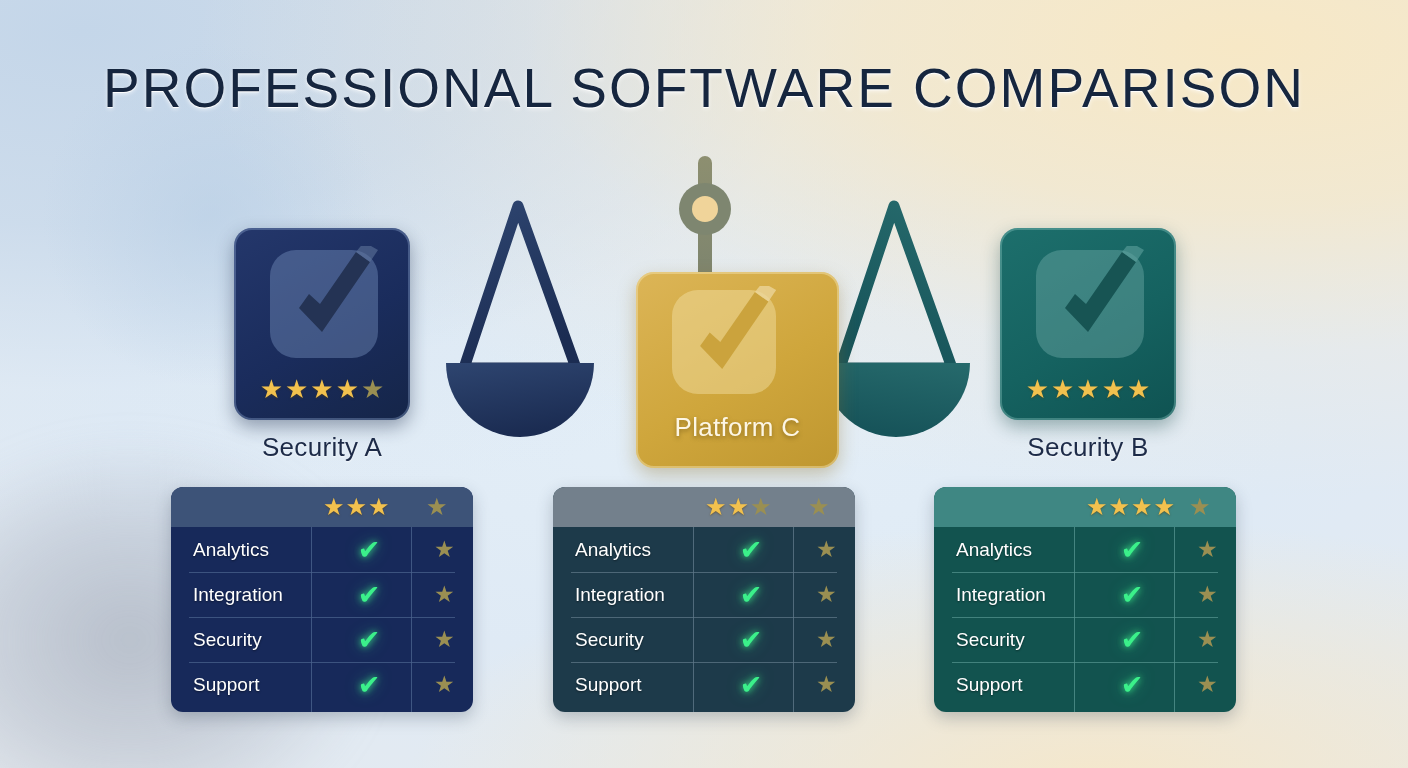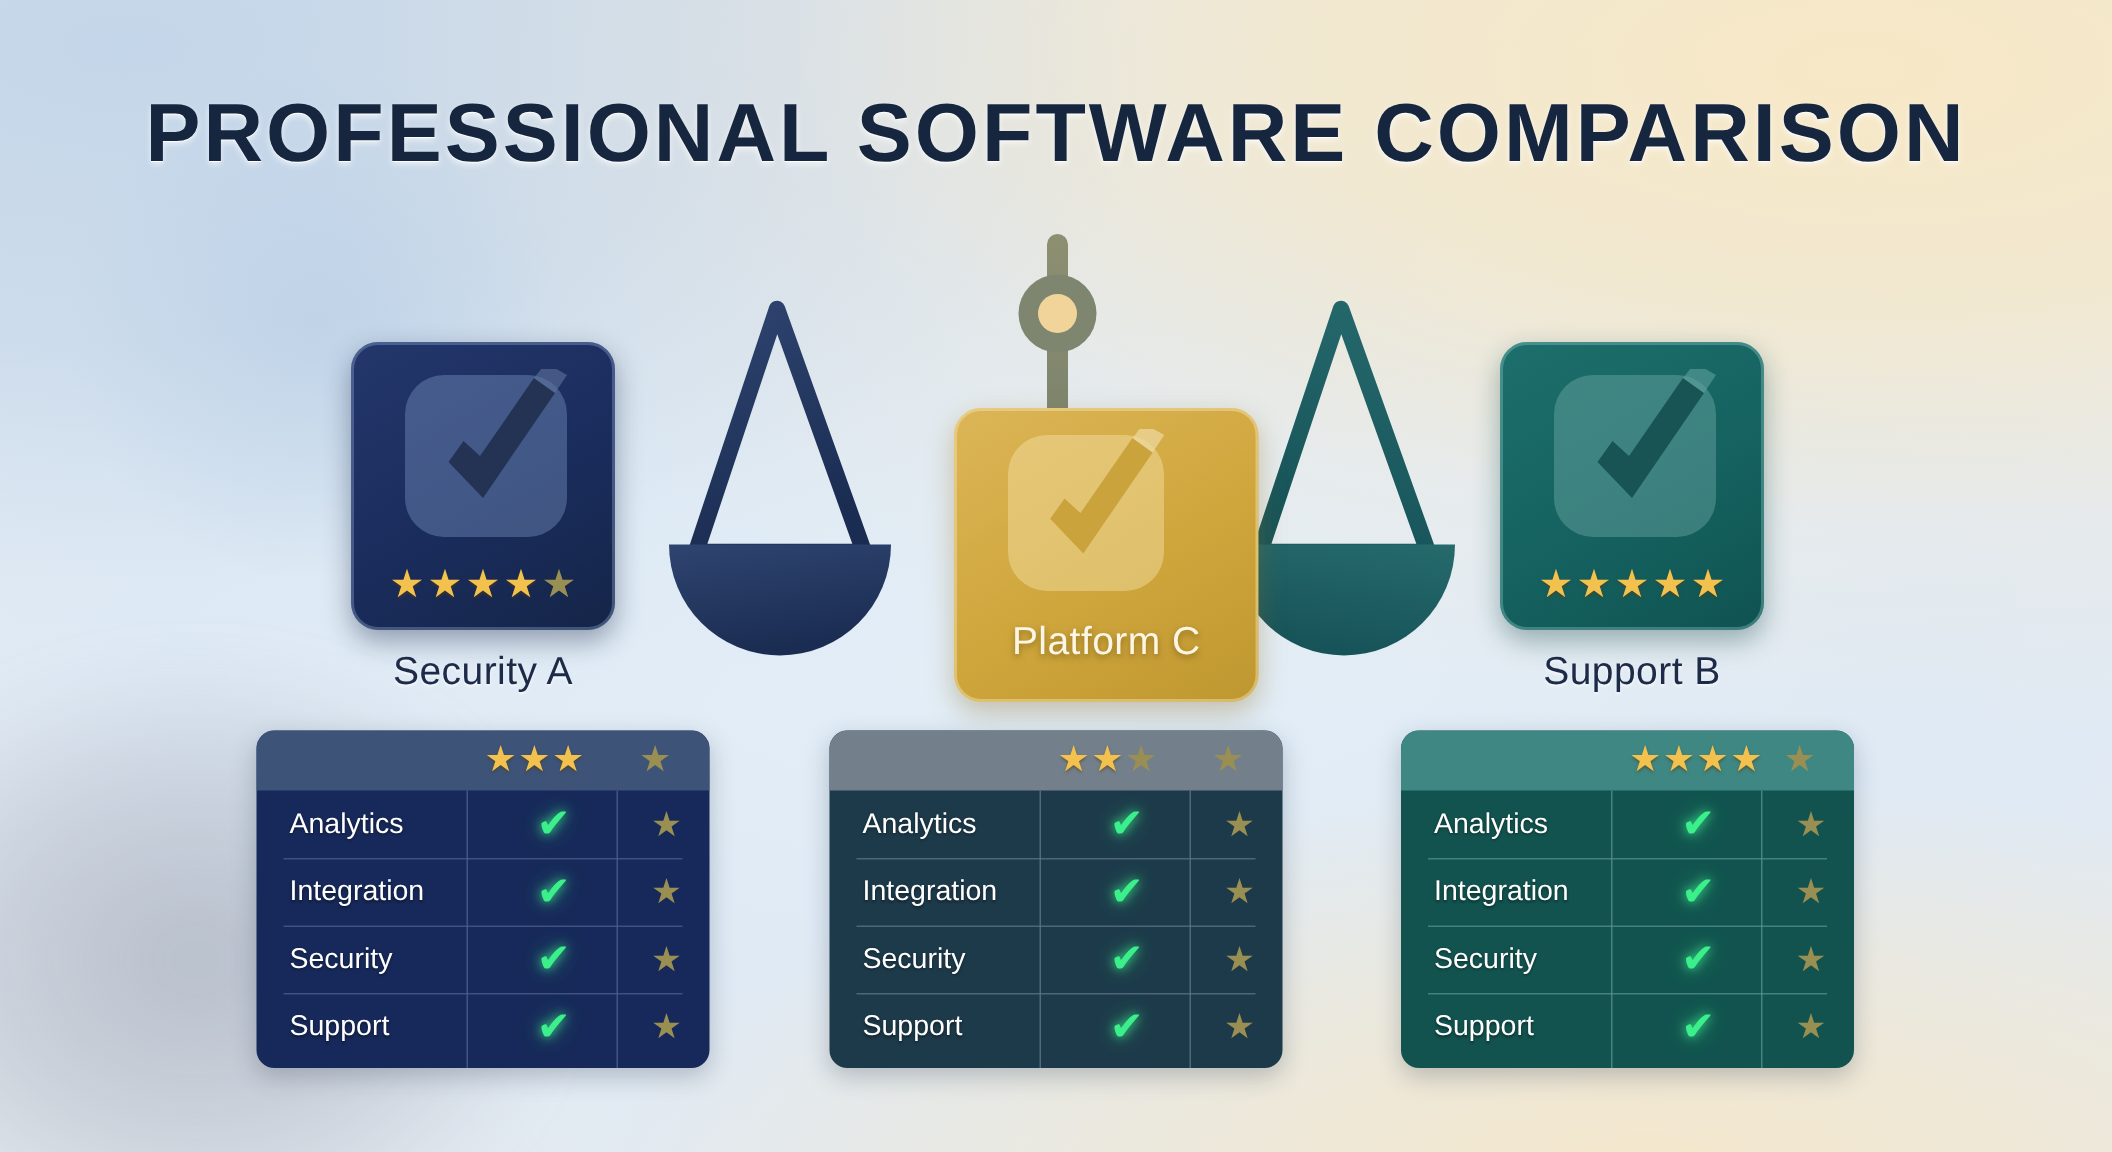--- a/index.html
+++ b/index.html
@@ -22,21 +22,21 @@
     background:radial-gradient(70% 130% at 78% 105%, rgba(246,231,200,0.92) 0%, rgba(246,231,200,0.45) 38%, rgba(246,231,200,0) 70%);}
   .bg-gray-blob{position:absolute;left:-190px;top:380px;width:640px;height:520px;
     background:radial-gradient(closest-side, rgba(150,156,170,0.55) 0%, rgba(160,166,180,0.34) 45%, rgba(170,176,190,0) 78%);
     filter:blur(18px);}
   .bg-cool-left{position:absolute;left:0;top:0;width:420px;height:430px;
     background:radial-gradient(closest-side, rgba(182,205,228,0.55) 0%, rgba(182,205,228,0) 80%);}
 
   
   .title{
     position:absolute;top:56px;left:0;right:0;text-align:center;
-    font-size:55px;letter-spacing:2.0px;font-weight:700;
+    font-size:55px;letter-spacing:2.0px;font-weight:400;
     color:#16263f;
     text-shadow:0 2px 4px rgba(255,255,255,0.65), 0 1px 0 rgba(255,255,255,0.9);
     white-space:nowrap;
   }
 
   
   .scale{position:absolute;left:436px;top:148px;width:540px;height:290px;}
   .scale svg{display:block;}
 
   
@@ -154,21 +154,21 @@
       <path d="M 82 6 L 96 16 L 104 4 L 90 -4 Z" fill="#5ea09c" opacity="0.6"></path>
     </svg>
     <div class="stars-row" style="left:0;right:0;top:148px;height:26px;">
         <span class="star" style="font-size: 26px; color: rgb(242, 193, 78); text-shadow: rgba(90, 60, 10, 0.55) 0px 1px 2px;">★</span>
         <span class="star" style="font-size: 26px; color: rgb(242, 193, 78); text-shadow: rgba(90, 60, 10, 0.55) 0px 1px 2px;">★</span>
         <span class="star" style="font-size: 26px; color: rgb(242, 193, 78); text-shadow: rgba(90, 60, 10, 0.55) 0px 1px 2px;">★</span>
         <span class="star" style="font-size: 26px; color: rgb(242, 193, 78); text-shadow: rgba(90, 60, 10, 0.55) 0px 1px 2px;">★</span>
         <span class="star" style="font-size: 26px; color: rgb(242, 193, 78); text-shadow: rgba(90, 60, 10, 0.55) 0px 1px 2px;">★</span>
       </div>
   </div>
-  <div class="badge-label" style="left:1000px;top:432px;width:176px;color:#1d2b48;text-shadow:0 1px 2px rgba(255,255,255,0.7);">Support B</div>
+  <div class="badge-label" style="left:1000px;top:432px;width:176px;color:#1d2b48;text-shadow:0 1px 2px rgba(255,255,255,0.7);">Security B</div>
 
   <div class="ftable" style="left: 171px; top: 487px; width: 302px; height: 225px; background: rgb(23, 41, 90);">
       <div class="thead" style="background: rgb(61, 83, 120);">
         <div class="hstars-a" style="left: 152px; top: 8px;">
           <span class="star" style="font-size: 24px; color: rgb(242, 193, 78); text-shadow: rgba(90, 60, 10, 0.55) 0px 1px 2px;">★</span>
           <span class="star" style="font-size: 24px; color: rgb(242, 193, 78); text-shadow: rgba(90, 60, 10, 0.55) 0px 1px 2px;">★</span>
           <span class="star" style="font-size: 24px; color: rgb(242, 193, 78); text-shadow: rgba(90, 60, 10, 0.55) 0px 1px 2px;">★</span>
         </div>
         <div class="hstars-a" style="left: 255px; top: 8px;">
           <span class="star" style="font-size: 24px; color: rgb(154, 143, 82); text-shadow: none;">★</span>

